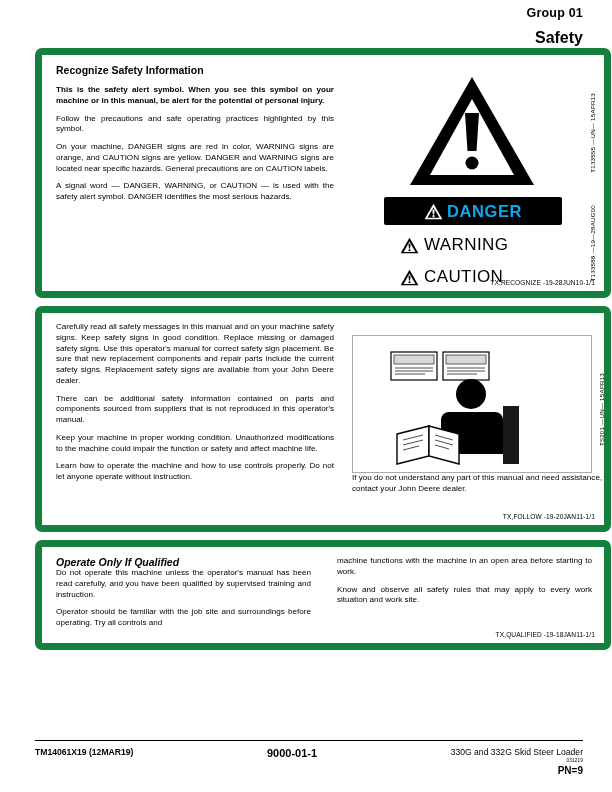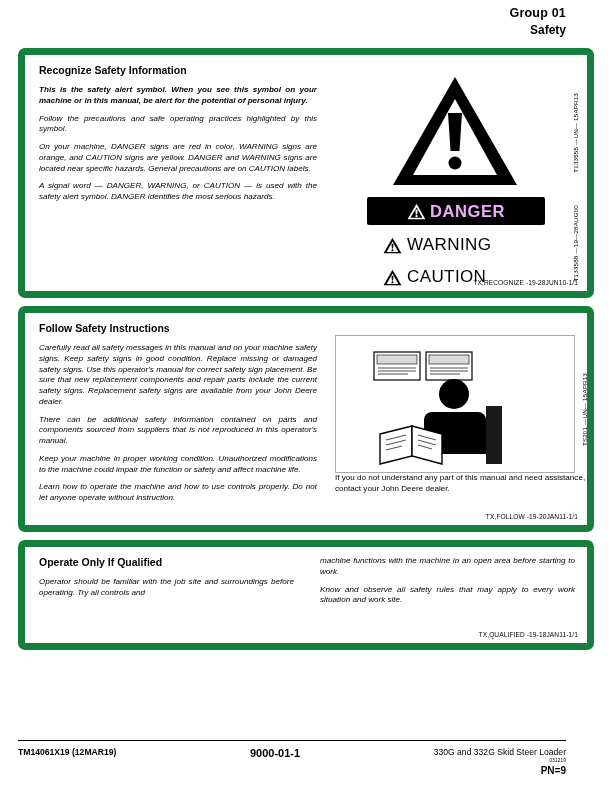--- a/index.html
+++ b/index.html
@@ -9,58 +9,57 @@
   }
   body {
     width: 612px; height: 792px;
     font-family: "Liberation Sans", sans-serif;
     color: #000;
     position: relative;
     overflow: hidden;
   }
   .page {
     position: absolute;
-    left: 0; top: 0;
+    left: 17px; top: 0;
     width: 584px; height: 792px;
   }
 
   
   .page-header {
     position: absolute;
     right: 18px; top: 6px;
     text-align: right;
   }
   .page-header .grp {
     font-size: 12.5px;
     font-weight: bold;
     letter-spacing: 0.2px;
   }
   .page-header .sect {
-    font-size: 12px;
+    font-size: 16px;
     font-weight: bold;
-    margin-top: 3px;
+    margin-top: 9px;
   }
 
   
   .box {
     position: absolute;
     border: 7px solid #15803d;
     border-radius: 7px;
     background: #fff;
   }
   .box-title {
     font-size: 10.5px;
     font-weight: bold;
     margin: 0;
   }
   .body-text {
     font-size: 8.1px;
     line-height: 1.33;
     text-align: justify;
-    font-style: italic;
   }
   .body-text.bold { font-weight: bold; }
   .body-text + .body-text { margin-top: 7px; }
 
   .ref {
     position: absolute;
     right: 9px;
     font-size: 6.6px;
     letter-spacing: 0.1px;
   }
@@ -97,21 +96,21 @@
     left: 26px; top: 124px;
     width: 178px; height: 28px;
     background: #000;
     border-radius: 2px;
     display: flex;
     align-items: center;
     justify-content: center;
     gap: 4px;
   }
   .sign-danger .lbl {
-    color: #f0abfc;
+    color: #0ea5e9;
     font-size: 16.5px;
     font-weight: bold;
     letter-spacing: 0.6px;
   }
   .mini-tri { display: block; }
 
   .sign-warning, .sign-caution {
     position: absolute;
     left: 42px;
     width: 164px; height: 24px;
@@ -252,21 +251,20 @@
       <div class="vert-code" style="right:-2px; top:20px;">T133555 —UN— 15APR13</div>
       <div class="vert-code" style="right:-2px; top:132px;">T133588 —19—28AUG00</div>
     </div>
 
     <div class="ref" style="bottom:5px;">TX,RECOGNIZE -19-28JUN10-1/1</div>
   </div>
 
   <div class="box" id="sec-follow">
     <div class="inner">
       <div class="col-left">
-        <div class="box-title" style="margin-bottom:9px;">Follow Safety Instructions</div>
         <div class="body-text">Carefully read all safety messages in this manual and on your machine safety signs.  Keep safety signs in good condition.  Replace missing or damaged safety signs.  Use this operator's manual for correct safety sign placement.  Be sure that new replacement components and repair parts include the current safety signs.  Replacement safety signs are available from your John Deere dealer.</div>
         <div class="body-text">There can be additional safety information contained on parts and components sourced from suppliers that is not reproduced in this operator's manual.</div>
         <div class="body-text">Keep your machine in proper working condition.  Unauthorized modifications to the machine could impair the function or safety and affect machine life.</div>
         <div class="body-text">Learn how to operate the machine and how to use controls properly.  Do not let anyone operate without instruction.</div>
       </div>
     </div>
 
     <div class="col-right">
       <div class="illus">
         <svg width="240" height="138" viewBox="0 0 240 138">
@@ -304,21 +302,22 @@
       <div class="vert-code" style="left:246px; top:38px;">TS201 —UN— 15APR13</div>
     </div>
 
     <div class="ref" style="bottom:5px;">TX,FOLLOW -19-20JAN11-1/1</div>
   </div>
 
   <div class="box" id="sec-qualified">
     <div class="inner">
       <div class="cols">
         <div class="col">
-          <div class="box-title" style="margin-bottom:9px;">Operate Only If Qualified</div>
+          <div class="box-title" style="font-style:italic;">Operate Only If Qualified</div>
+          <div class="body-text">Do not operate this machine unless the operator's manual has been read carefully, and you have been qualified by supervised training and instruction.</div>
           <div class="body-text">Operator should be familiar with the job site and surroundings before operating.  Try all controls and</div>
         </div>
         <div class="col">
           <div class="body-text">machine functions with the machine in an open area before starting to work.</div>
           <div class="body-text">Know and observe all safety rules that may apply to every work situation and work site.</div>
         </div>
       </div>
     </div>
     <div class="ref" style="bottom:5px;">TX,QUALIFIED -19-18JAN11-1/1</div>
   </div>

